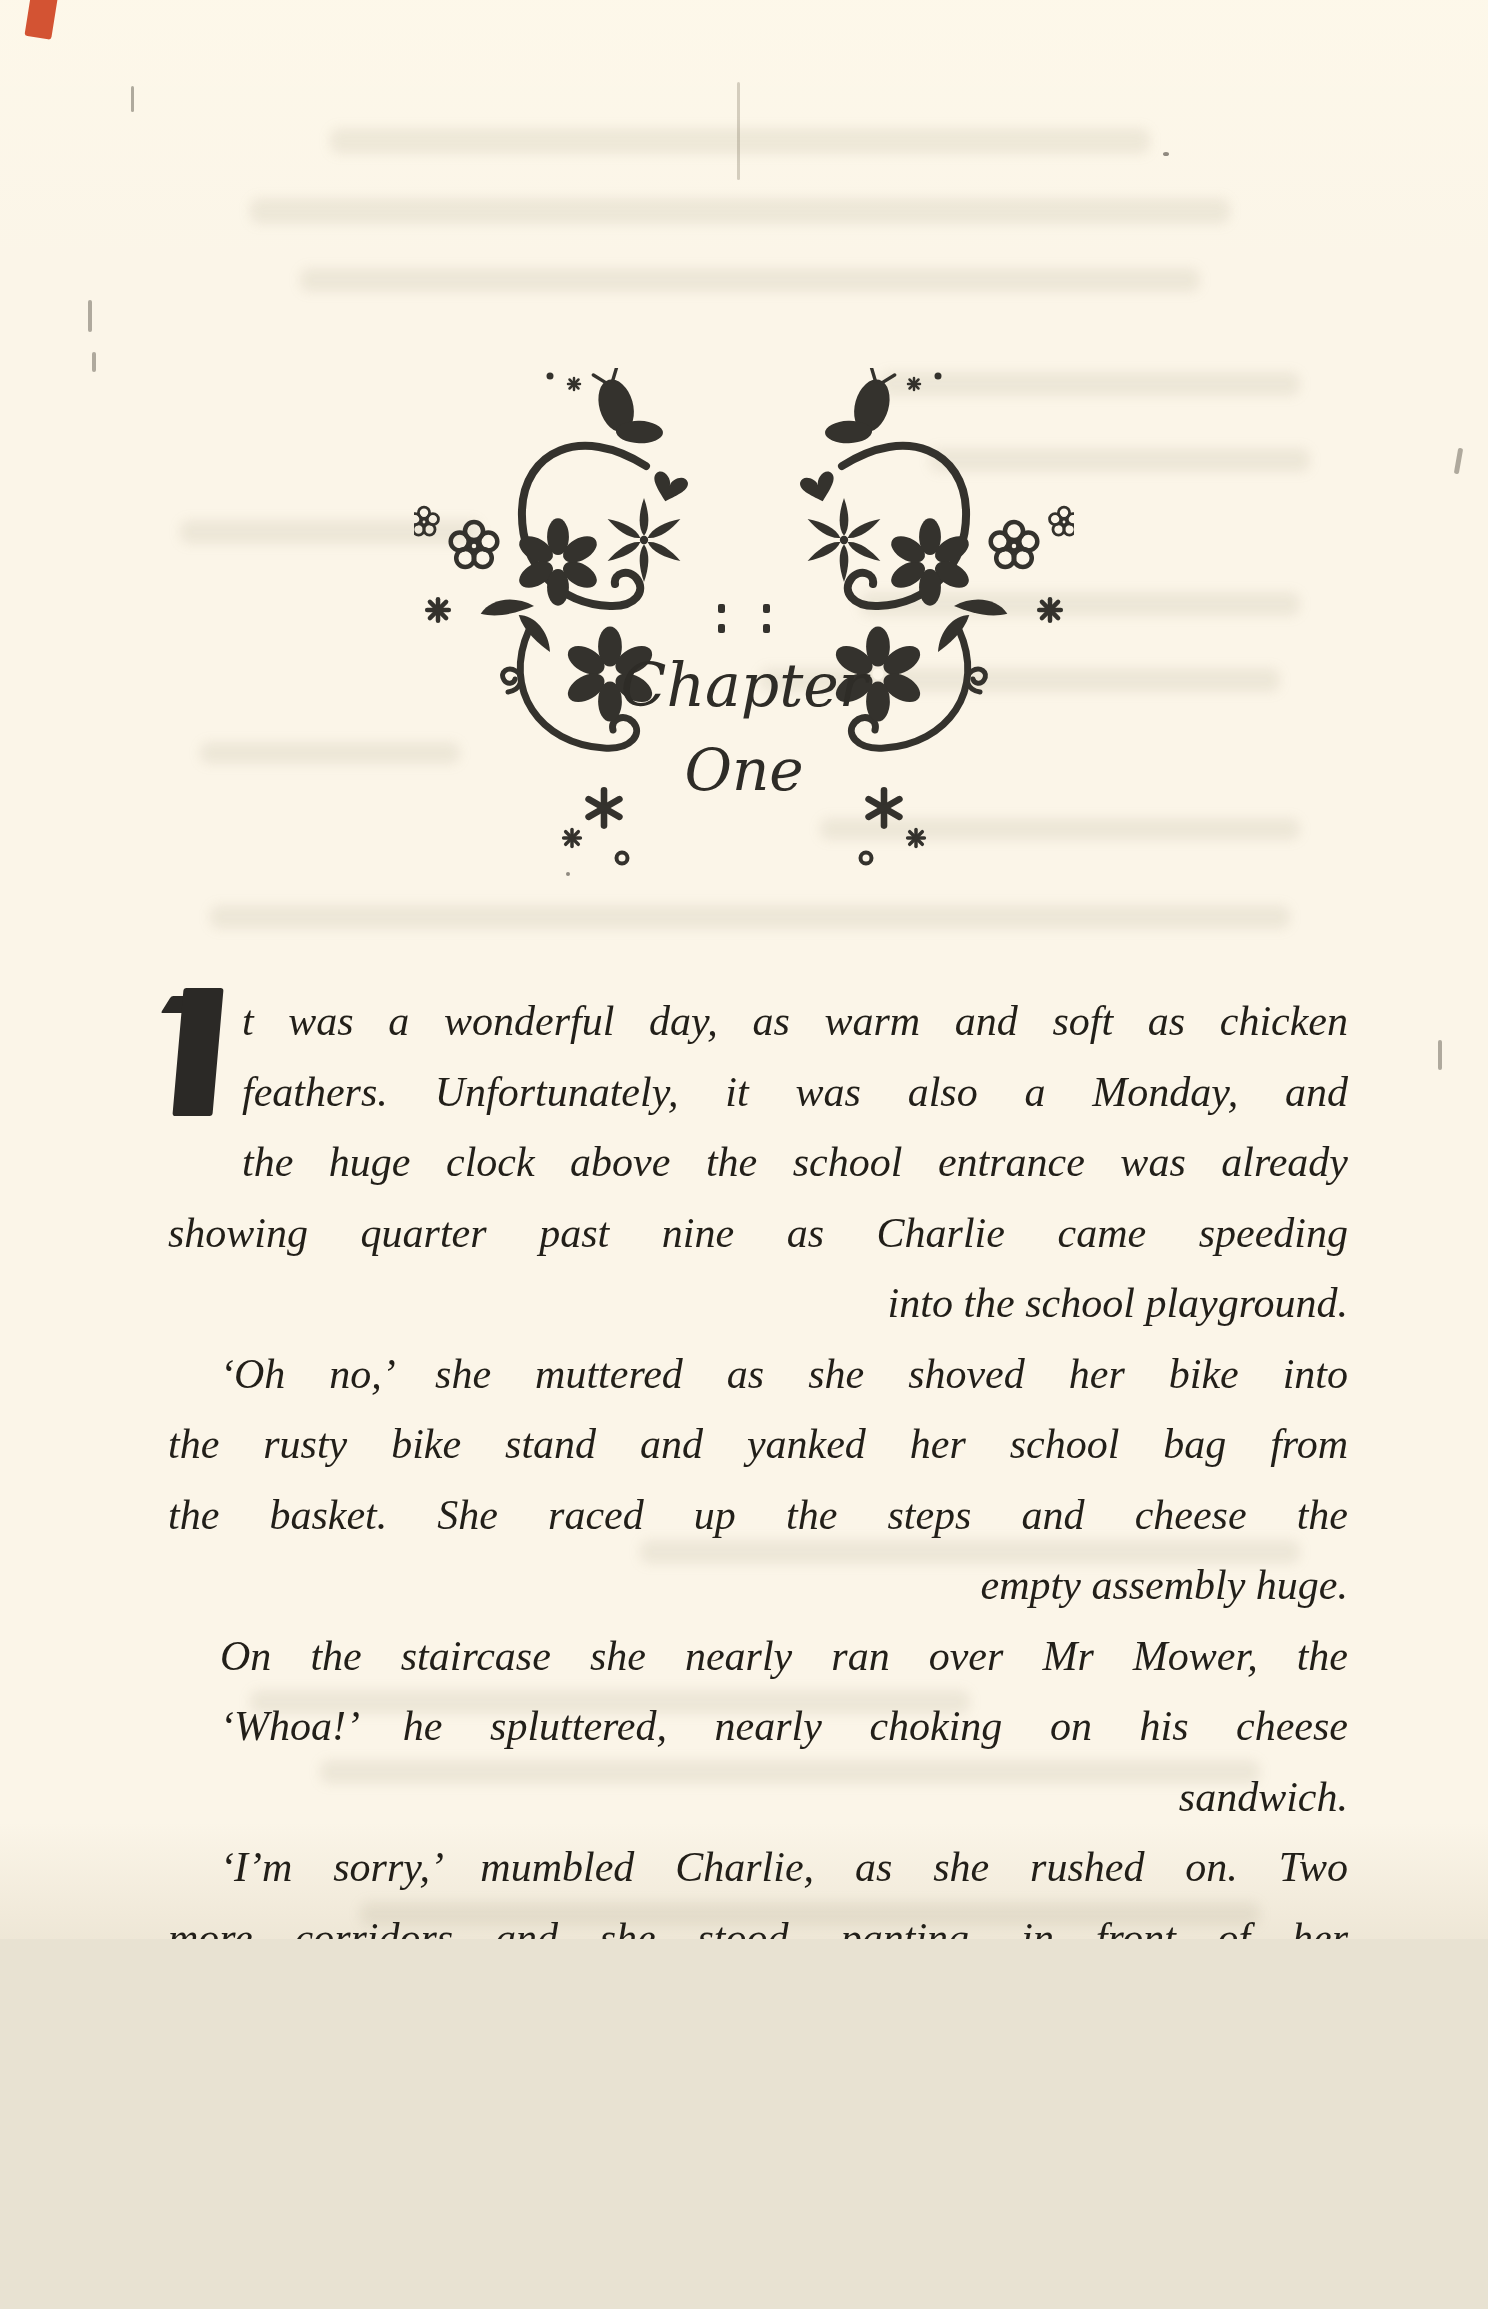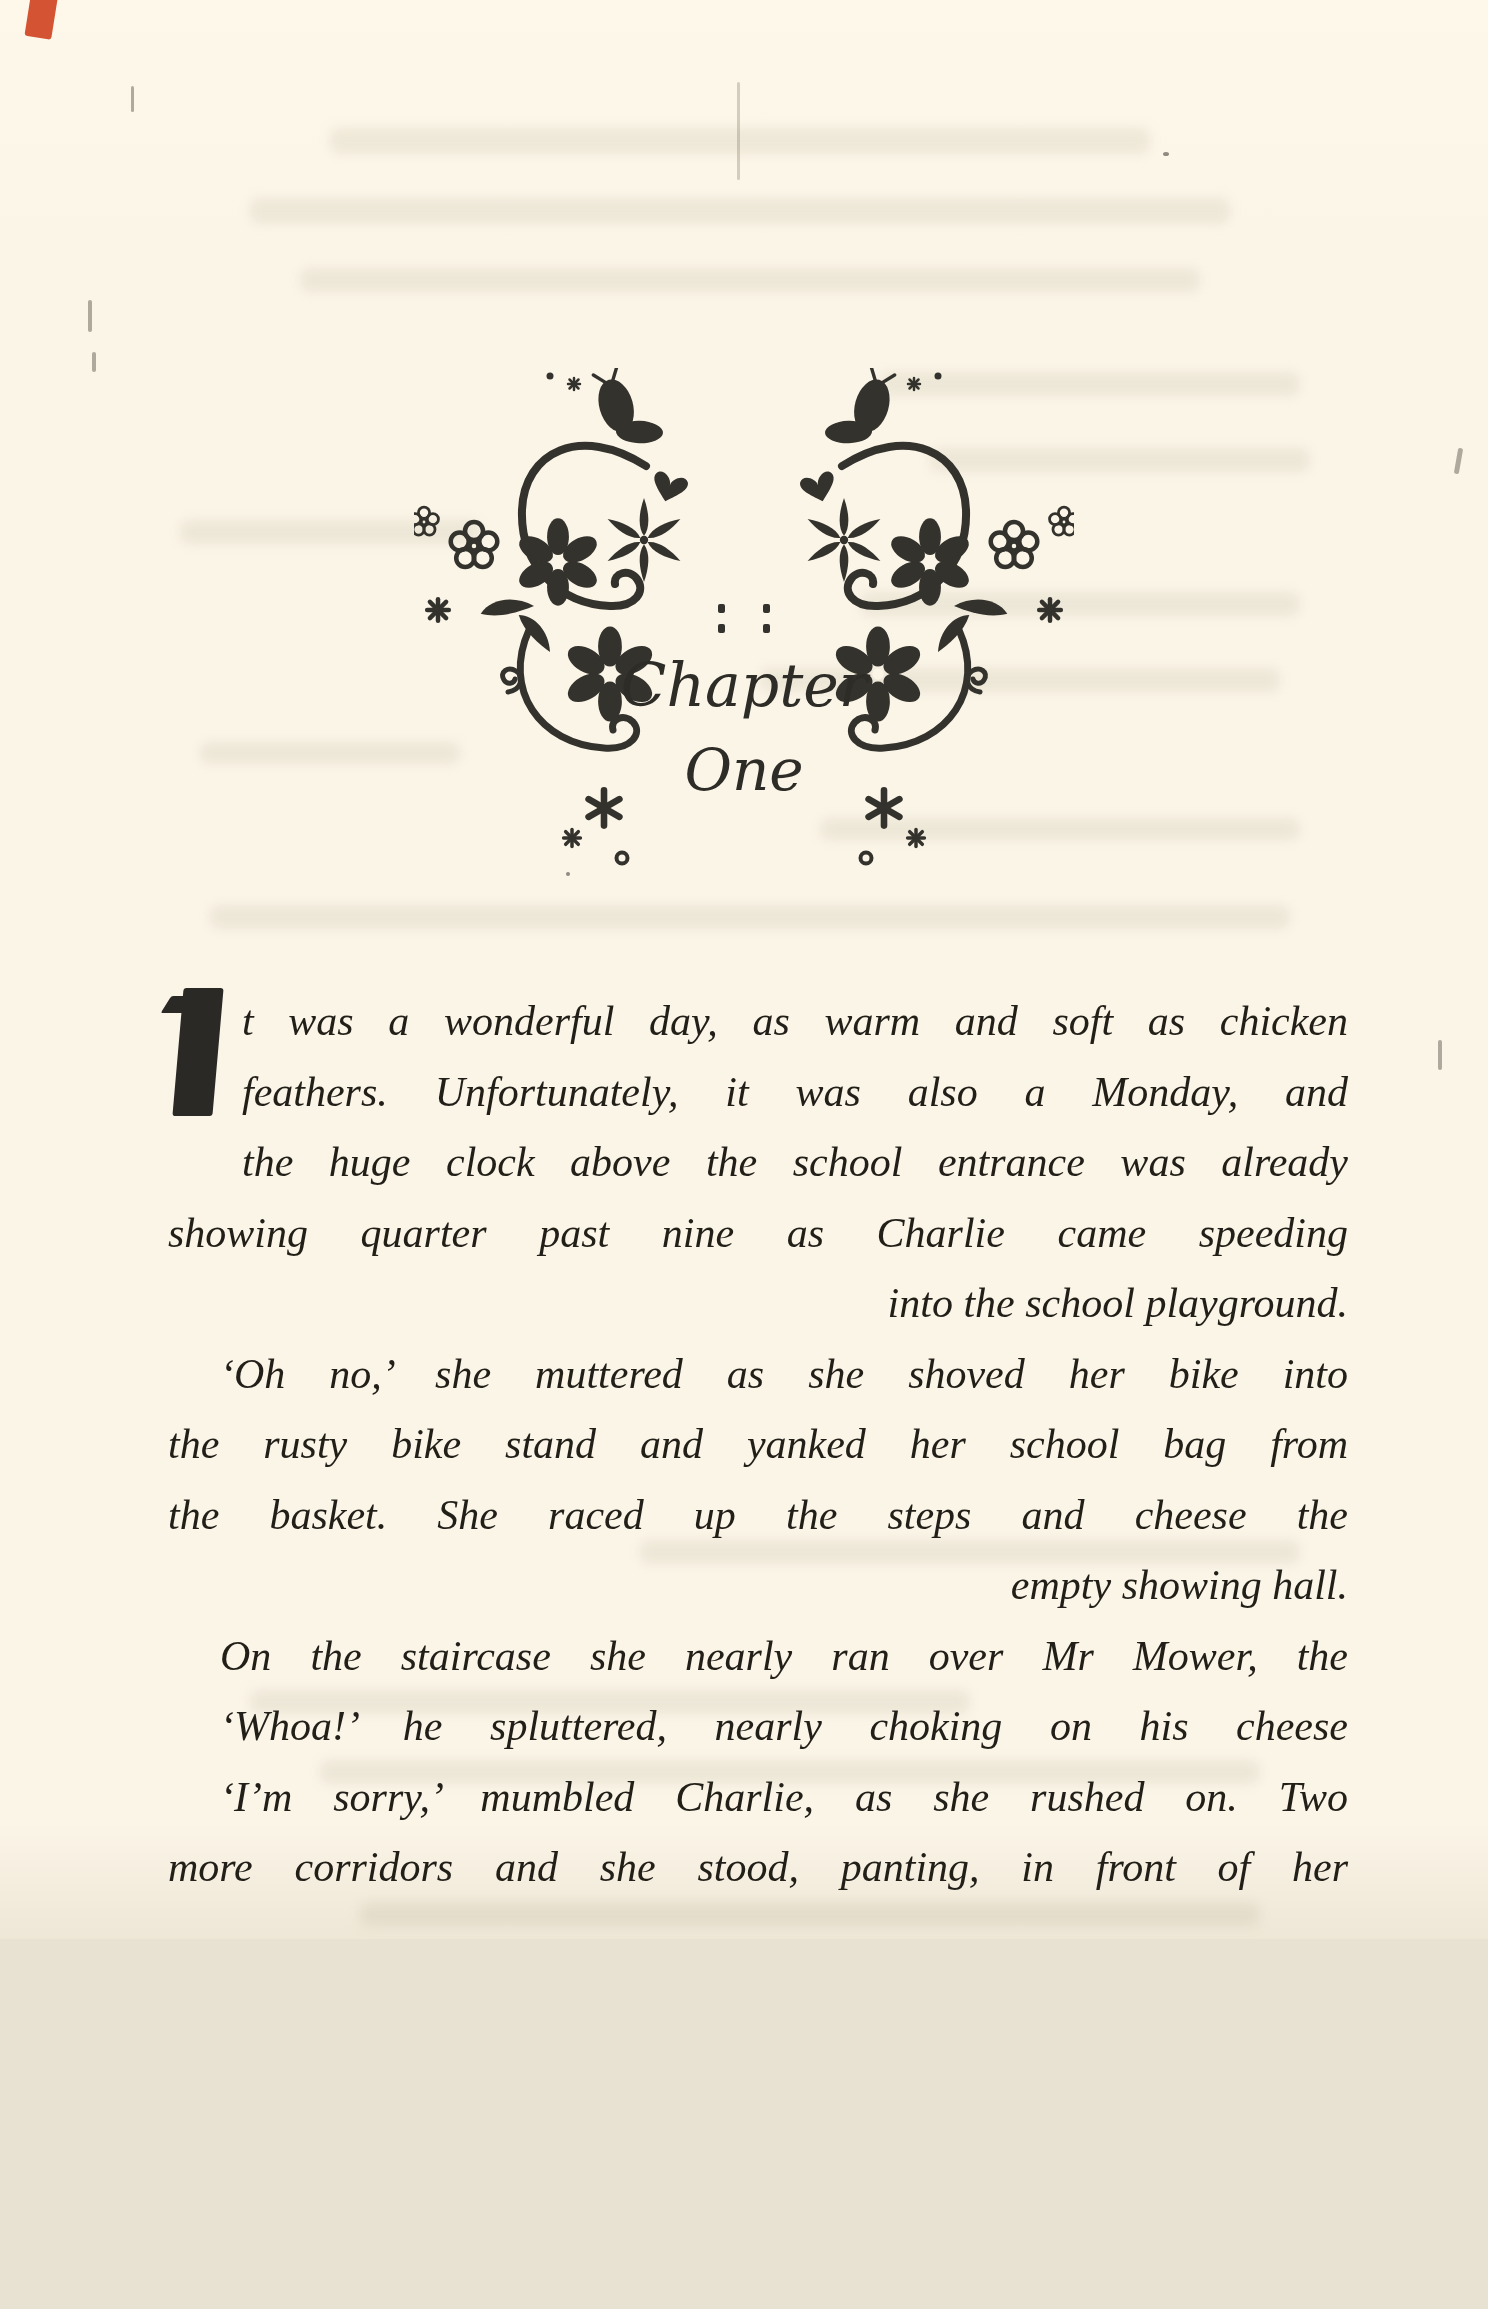--- a/index.html
+++ b/index.html
@@ -194,27 +194,28 @@
         <div class="line just">t was a wonderful day, as warm and soft as chicken</div>
         <div class="line just">feathers. Unfortunately, it was also a Monday, and</div>
         <div class="line just">the huge clock above the school entrance was already</div>
         <div class="line just">showing quarter past nine as Charlie came speeding</div>
         <div class="line">into the school playground.</div>
       </div>
       <div class="para">
         <div class="line just indent">‘Oh no,’ she muttered as she shoved her bike into</div>
         <div class="line just">the rusty bike stand and yanked her school bag from</div>
         <div class="line just">the basket. She raced up the steps and cheese the</div>
-        <div class="line">empty showing hall.</div>
+        <div class="line">empty assembly huge.</div>
       </div>
       <div class="para">
         <div class="line just indent">On the staircase she nearly ran over Mr Mower, the</div>
       </div>
       <div class="para">
         <div class="line just indent">‘Whoa!’ he spluttered, nearly choking on his cheese</div>
+        <div class="line">sandwich.</div>
       </div>
       <div class="para">
         <div class="line just indent">‘I’m sorry,’ mumbled Charlie, as she rushed on. Two</div>
         <div class="line just">more corridors and she stood, panting, in front of her</div>
       </div>
     </div>
 
   <div class="pagenum">-1-</div>
 
   <div class="bottom-band"></div>

